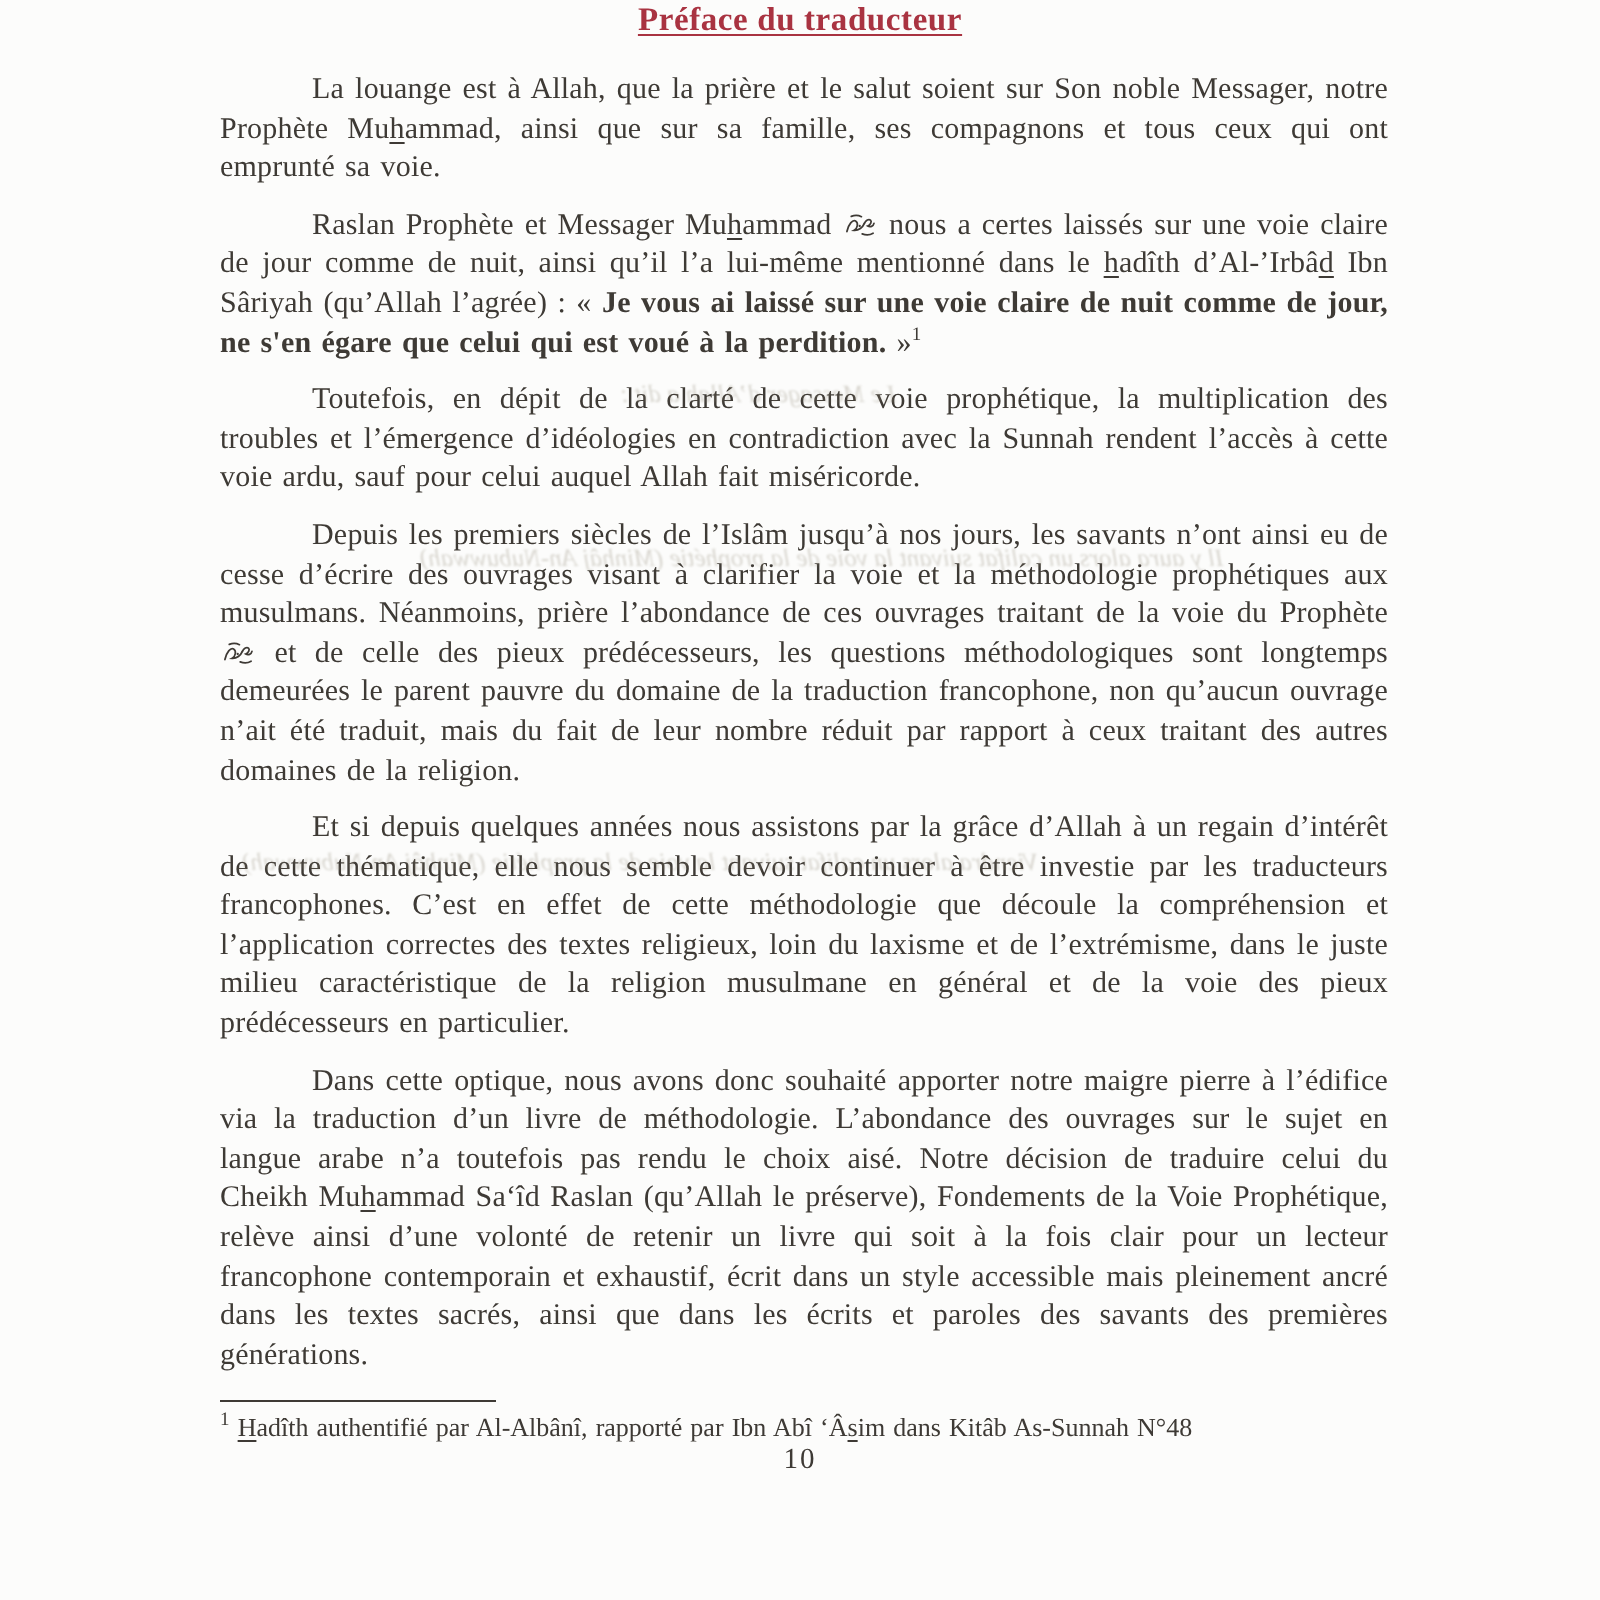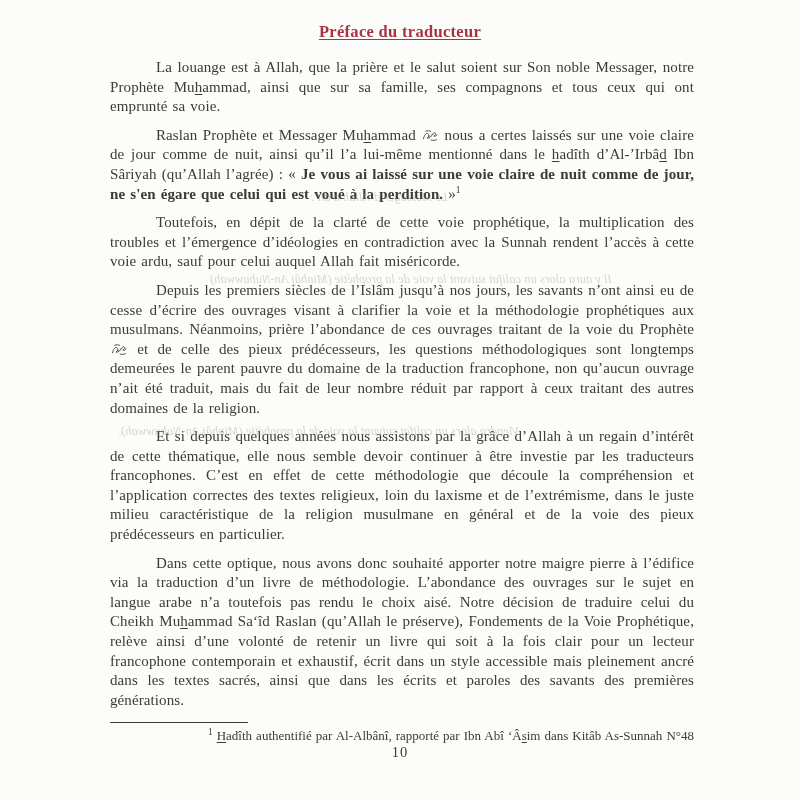--- a/index.html
+++ b/index.html
@@ -7,21 +7,21 @@
     position:relative;
     width:800px;height:800px;
     background:#fcfcfb;
     font-family:"Liberation Serif","DejaVu Serif",serif;
     color:#3e3a35;
     overflow:hidden;
     box-sizing:border-box;
   }
   .title{
     margin:0;
-    padding-top:22px;
+    padding-top:0;
     text-align:center;
     font-size:16.5px;
     font-weight:bold;
     letter-spacing:.3px;
     text-decoration:underline;
     text-underline-offset:2px;
   }
   .content{
     margin:16px 106px 12px 110px;
     width:584px;
@@ -43,21 +43,21 @@
   .pbuh svg{display:block;}
   .footnote-rule{
     margin:1px 0 0 110px;
     width:138px;
     border-top:1.6px solid #3e3a35;
   }
   .footnote{
     margin:5px 106px 0 110px;
     font-size:13px;
     line-height:16px;
-    text-align:right;
+    text-align:left;
     word-spacing:.8px;
   }
   .page-number{
     text-align:center;
     font-size:14.5px;
     letter-spacing:1px;
   }
   .bleed{
     position:absolute;
     font-style:italic;

